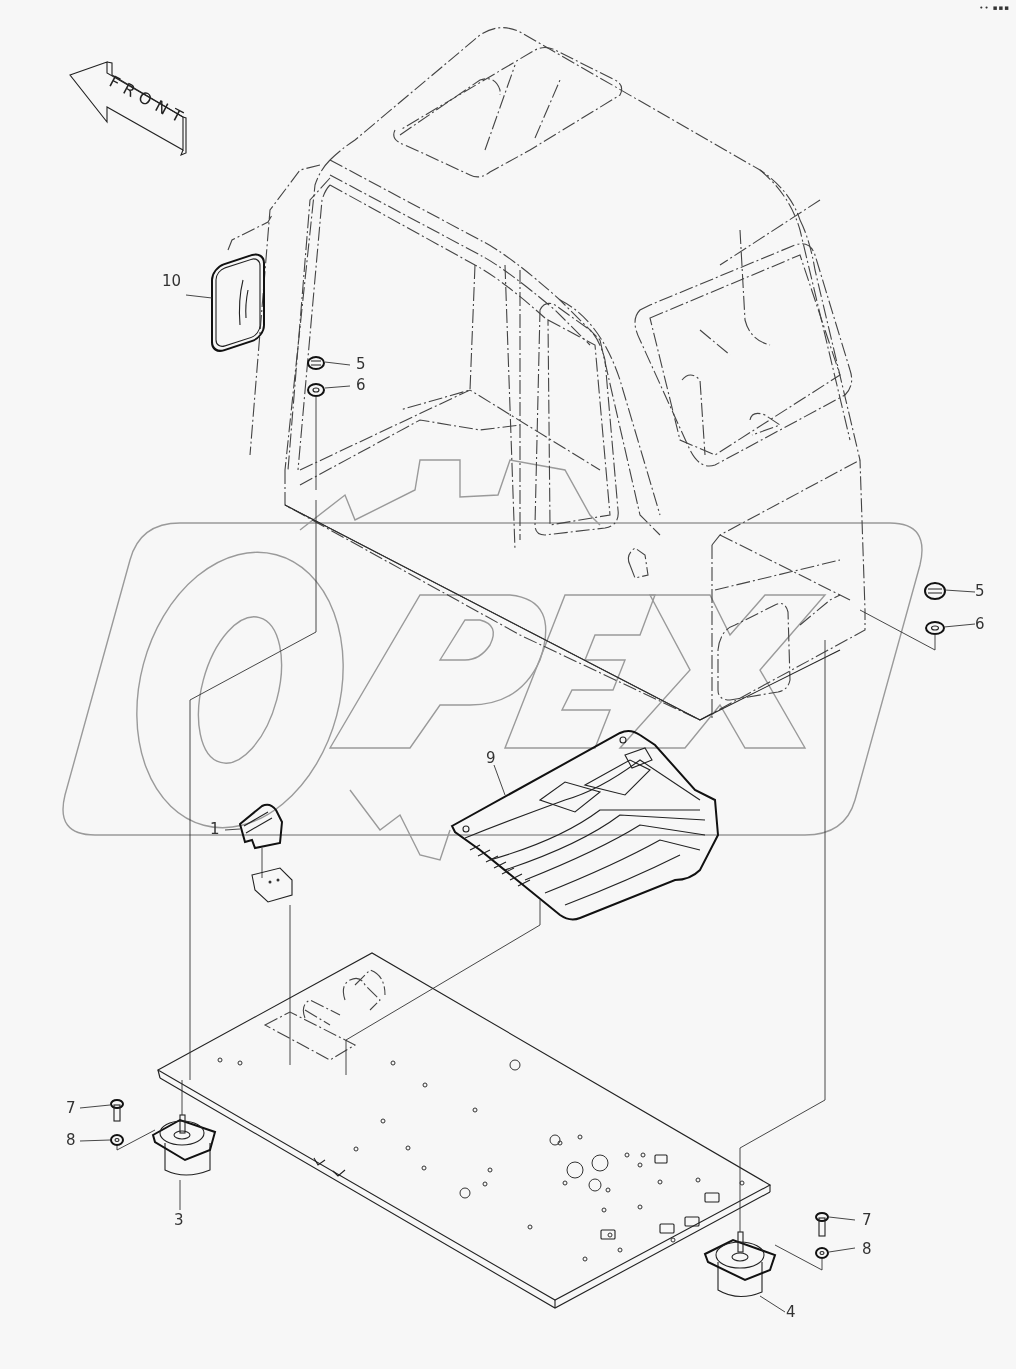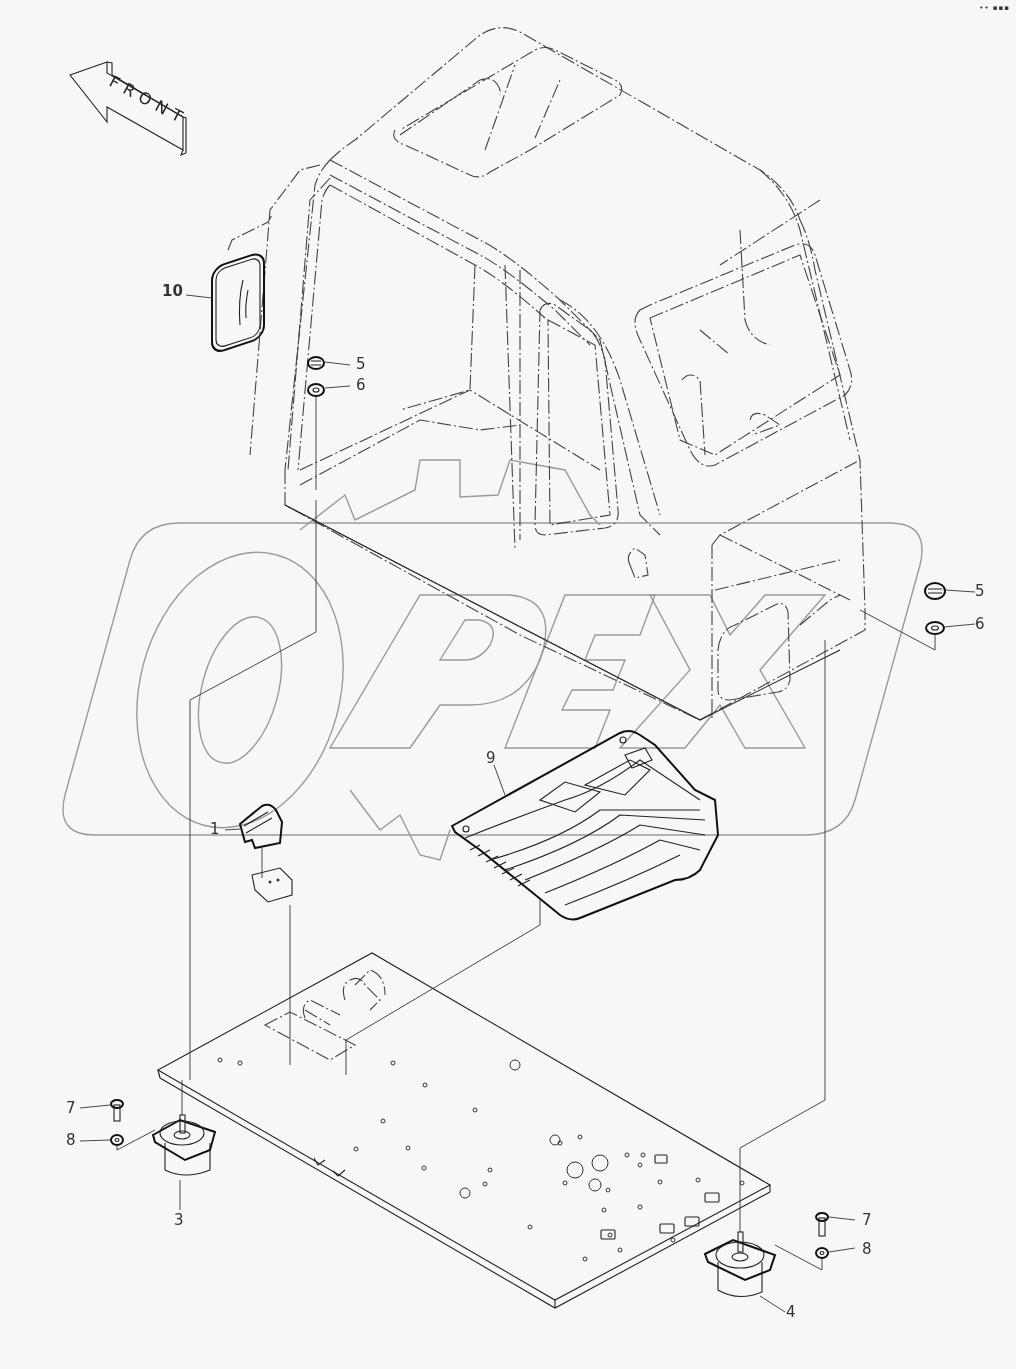--- a/index.html
+++ b/index.html
@@ -266,21 +266,21 @@
   </g>
   <line class="ld" x1="829" y1="1217" x2="855" y2="1220"></line>
   <line class="ld" x1="829" y1="1252" x2="855" y2="1248"></line>
 
   <line class="ld" x1="346" y1="1075" x2="346" y2="1040"></line>
   <line class="ld" x1="346" y1="1040" x2="540" y2="925"></line>
   <line class="ld" x1="540" y1="925" x2="540" y2="900"></line>
   <line class="ld" x1="285" y1="505" x2="700" y2="720"></line>
 </svg>
 
-<span class="callout" style="left:162px; top:284px;font-weight:bold;">10</span>
+<span class="callout" style="left:162px; top:274px;">10</span>
 <span class="callout" style="left:356px; top:357px;">5</span>
 <span class="callout" style="left:356px; top:378px;">6</span>
 <span class="callout" style="left:975px; top:584px;">5</span>
 <span class="callout" style="left:975px; top:617px;">6</span>
 <span class="callout" style="left:486px; top:751px;">9</span>
 <span class="callout" style="left:210px; top:822px;">1</span>
 <span class="callout" style="left:66px; top:1101px;">7</span>
 <span class="callout" style="left:66px; top:1133px;">8</span>
 <span class="callout" style="left:174px; top:1213px;">3</span>
 <span class="callout" style="left:862px; top:1213px;">7</span>

